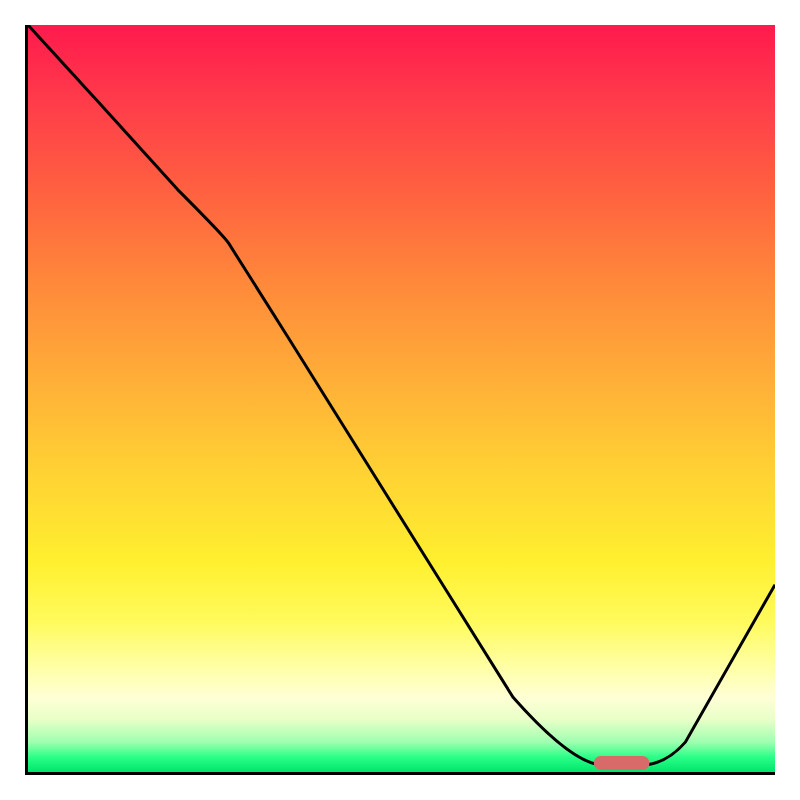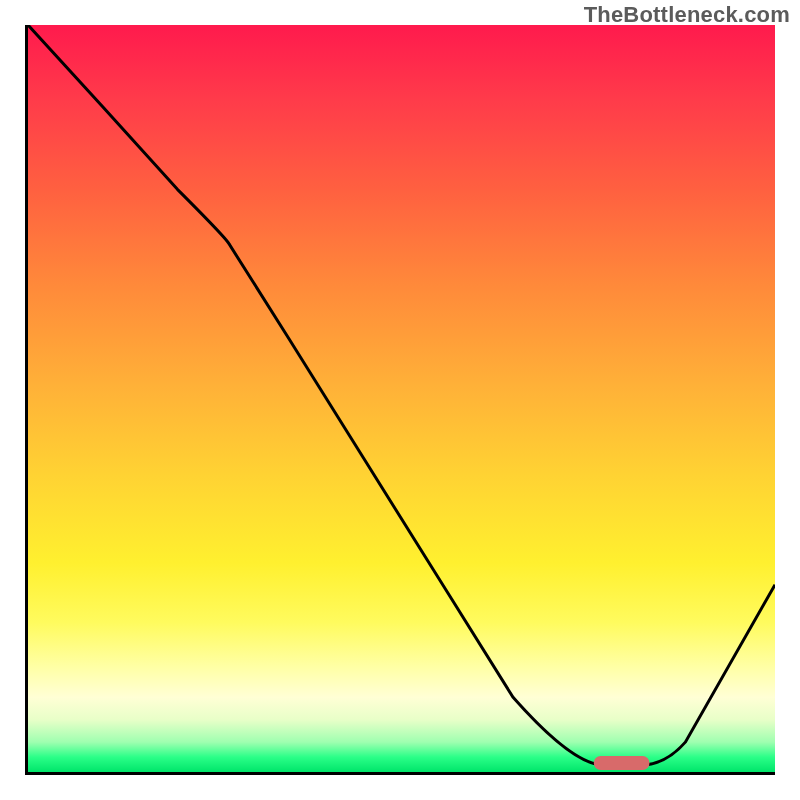--- a/index.html
+++ b/index.html
@@ -60,21 +60,20 @@
     font-weight: 600;
     color: #5b5b5b;
     letter-spacing: 0.2px;
   }
 </style>
 </head>
 <body>
 
 <div class="chart-container">
 
-  <div class="watermark">TheBottleneck.com</div>
 
   <div class="plot-area">
     <div class="gradient-bg"></div>
 
     <svg class="curve-svg" viewBox="0 0 750 750" preserveAspectRatio="none">
       <path fill="none" stroke="#000000" stroke-width="3" d="M 0 0
                L 75 82
                L 150 165
                Q 200 215 202 220
                L 262 315

